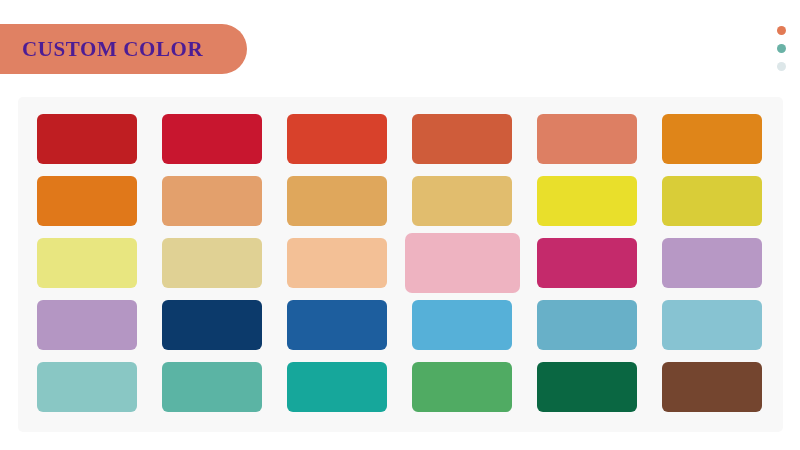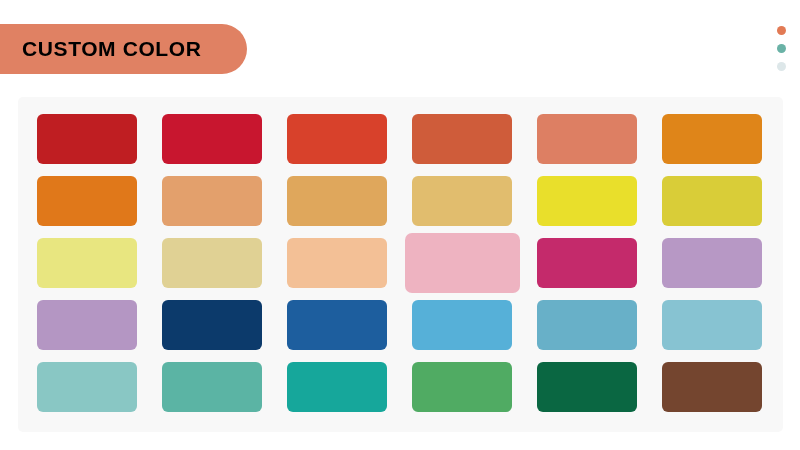--- a/index.html
+++ b/index.html
@@ -91,21 +91,21 @@
     margin-left: -7px;
     margin-top: -5px;
     border-radius: 7px;
     z-index: 3;
   }
 </style>
 </head>
 <body>
 
 <div class="header-bar" style="background: rgb(224, 129, 99);">
-  <span class="header-title" style="color: #000000;">CUSTOM COLOR</span>
+  <span class="header-title" style="color: #4c1d95; font-family: Liberation Serif, serif;">CUSTOM COLOR</span>
 </div>
 
 <div class="dot-stack">
     <span class="dot" style="background: rgb(226, 122, 84);"></span>
     <span class="dot" style="background: rgb(106, 178, 166);"></span>
     <span class="dot" style="background: rgb(221, 231, 233);"></span>
   </div>
 
 <div class="palette-card" style="background: rgb(248, 248, 248);">
   <div class="swatch-grid">

